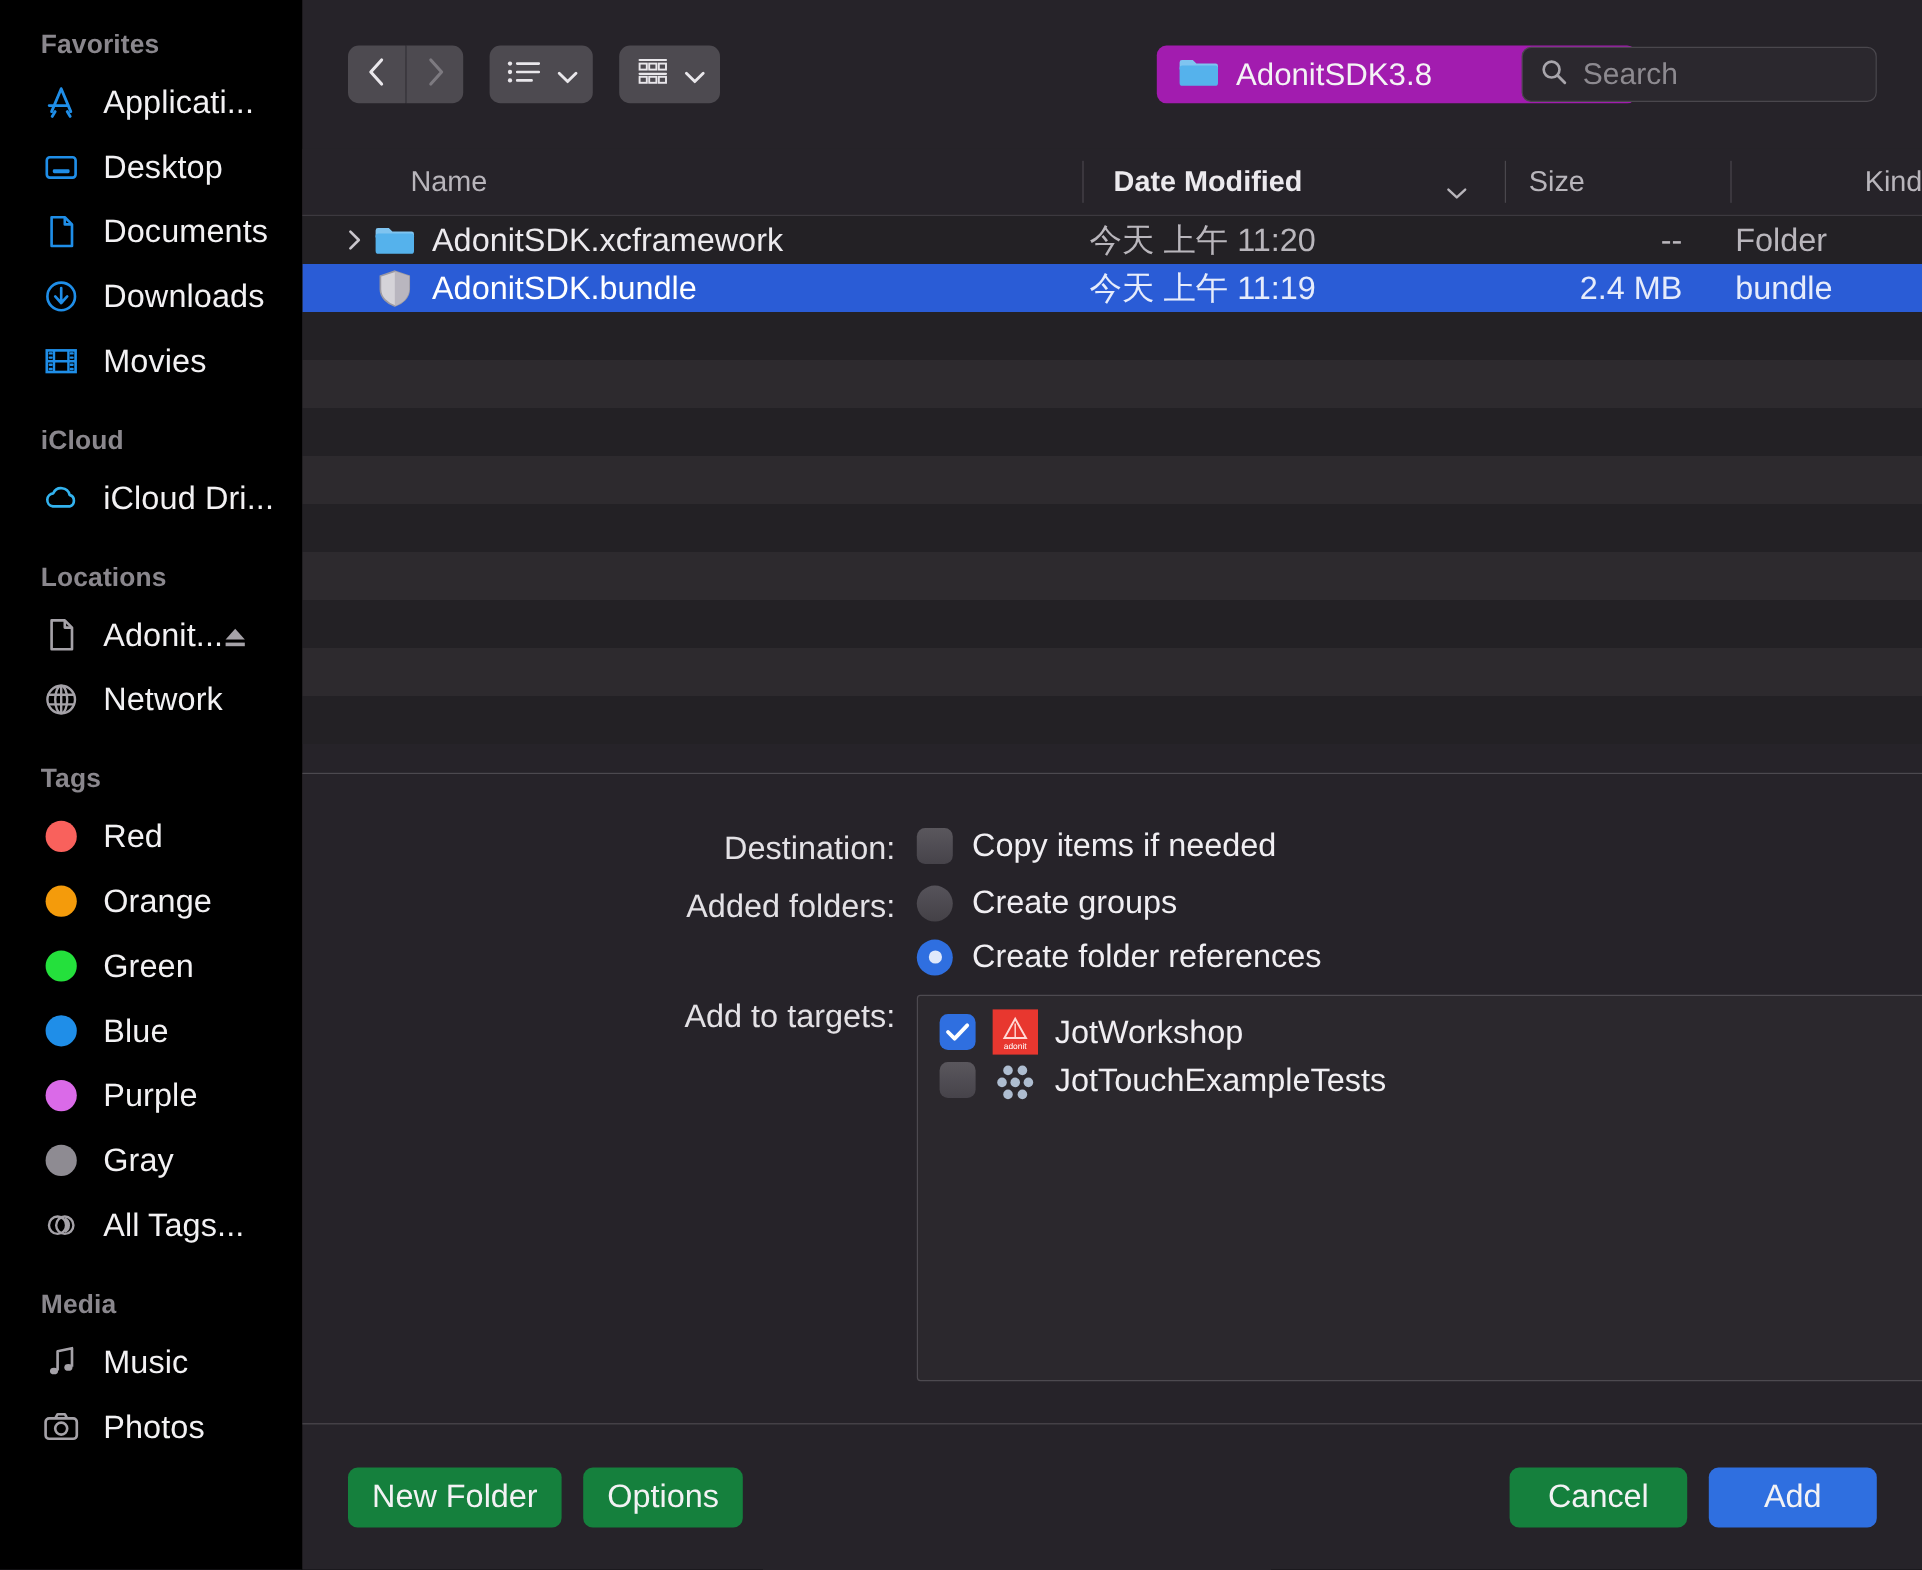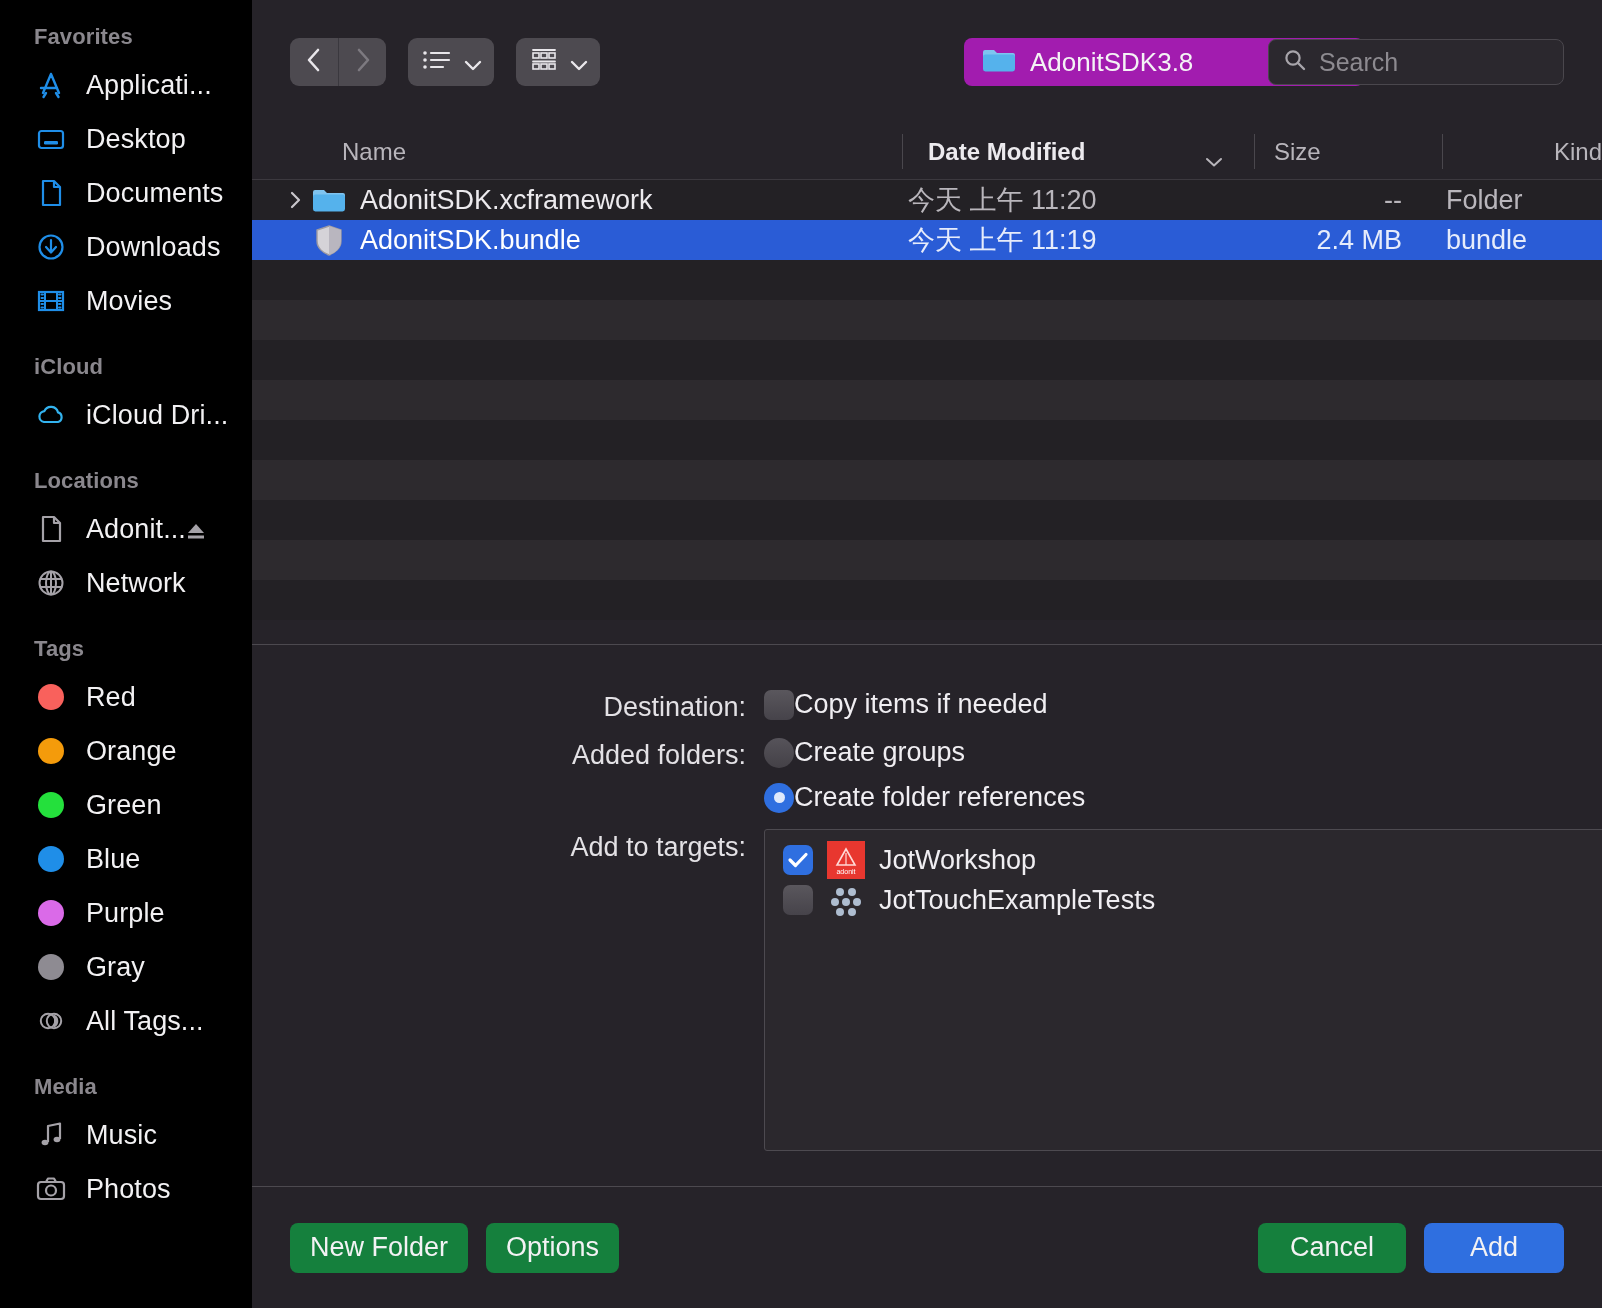--- a/index.html
+++ b/index.html
@@ -183,21 +183,21 @@
   .optlabel {
     width: 224px;
     text-align: right;
     color: #e3e1e5;
     font-size: 27px;
     padding-top: 3px;
     flex: 0 0 224px;
     margin-left: 270px;
   }
   .optbody { margin-left: 18px; display: flex; flex-direction: column; gap: 14px; }
-  .optitem { display: flex; align-items: center; color: #f0eef2; font-size: 27px; }
+  .optitem { display: flex; align-items: center; gap: 16px; color: #f0eef2; font-size: 27px; }
   .checkbox {
     width: 30px; height: 30px; border-radius: 7px;
     background: linear-gradient(#5a575d, #46434a);
     flex: 0 0 30px;
   }
   .checkbox.checked {
     background: #2f6fe0;
     display: flex; align-items: center; justify-content: center;
   }
   .radio {

